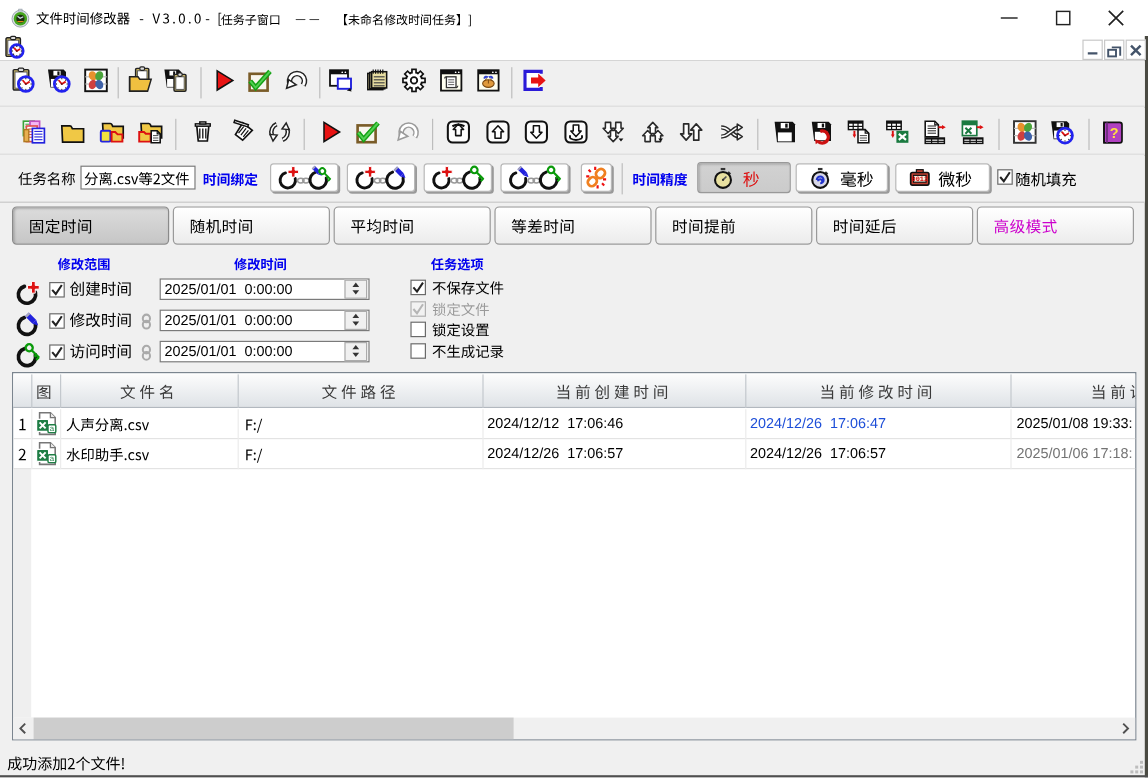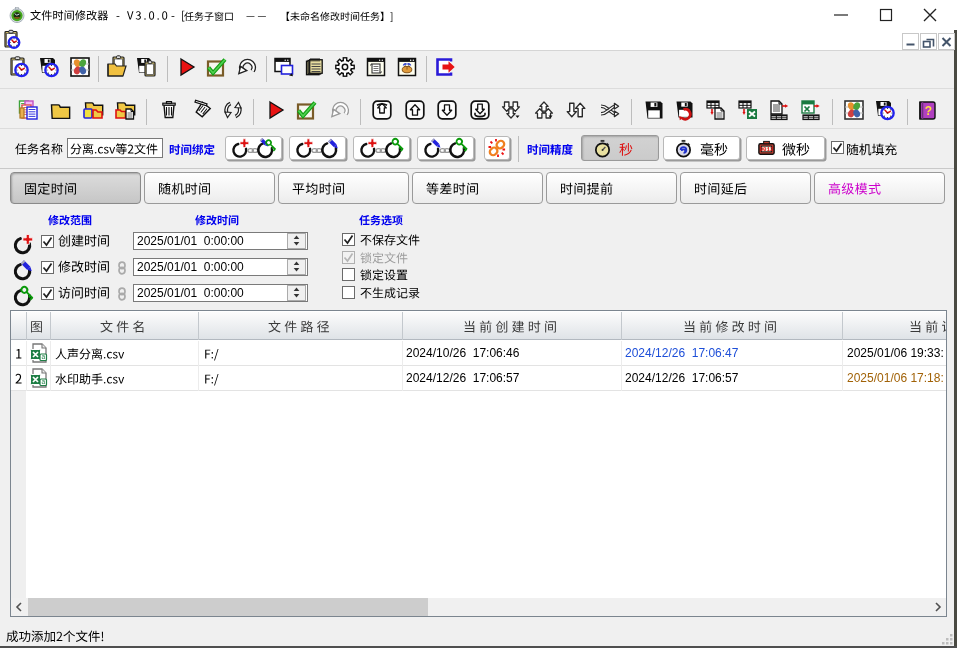--- a/index.html
+++ b/index.html
@@ -1073,23 +1073,23 @@
       <use href="#r76" x="5256"></use>
     </g>
   </svg>
 <svg class="ts" style="left:204px;top:344.56px" width="16" height="18">
     <g transform="translate(0,13.44) scale(0.01200,-0.01200)" fill="#000">
       <use href="#r46" x="0"></use>
       <use href="#r3a" x="552"></use>
       <use href="#r2f" x="830"></use>
     </g>
   </svg>
-<div class="ab ts" style="left:406px;top:346px;font-size:12px;color:#000">2024/10/26  17:06:46</div>
+<div class="ab ts" style="left:406px;top:346px;font-size:12px;color:#000">2024/12/12  17:06:46</div>
 <div class="ab ts" style="left:625px;top:346px;font-size:12px;color:#1d4ed8">2024/12/26  17:06:47</div>
-<div class="ab ts" style="left:847px;top:346px;font-size:12px;color:#000;width:99px;overflow:hidden;white-space:nowrap">2025/01/06  19:33:</div>
+<div class="ab ts" style="left:847px;top:346px;font-size:12px;color:#000;width:99px;overflow:hidden;white-space:nowrap">2025/01/08  19:33:</div>
 <div class="ab" style="left:11px;top:366px;width:935px;height:25px;border-bottom:1px solid #e3e3e3"></div>
 <div class="ab" style="left:26px;top:366px;width:1px;height:25px;background:#ececec"></div>
 <div class="ab" style="left:50px;top:366px;width:1px;height:25px;background:#ececec"></div>
 <div class="ab" style="left:198px;top:366px;width:1px;height:25px;background:#ececec"></div>
 <div class="ab" style="left:402px;top:366px;width:1px;height:25px;background:#ececec"></div>
 <div class="ab" style="left:621px;top:366px;width:1px;height:25px;background:#ececec"></div>
 <div class="ab" style="left:842px;top:366px;width:1px;height:25px;background:#ececec"></div>
 <svg class="ts" style="left:14.89px;top:369.44px" width="9" height="19">
     <g transform="translate(0,14.56) scale(0.01300,-0.01300)" fill="#000">
       <use href="#r32" x="0"></use>
@@ -1117,21 +1117,21 @@
   </svg>
 <svg class="ts" style="left:204px;top:369.56px" width="16" height="18">
     <g transform="translate(0,13.44) scale(0.01200,-0.01200)" fill="#000">
       <use href="#r46" x="0"></use>
       <use href="#r3a" x="552"></use>
       <use href="#r2f" x="830"></use>
     </g>
   </svg>
 <div class="ab ts" style="left:406px;top:371px;font-size:12px;color:#000">2024/12/26  17:06:57</div>
 <div class="ab ts" style="left:625px;top:371px;font-size:12px;color:#000">2024/12/26  17:06:57</div>
-<div class="ab ts" style="left:847px;top:371px;font-size:12px;color:#a16207;width:99px;overflow:hidden;white-space:nowrap">2025/01/06  17:18:</div>
+<div class="ab ts" style="left:847px;top:371px;font-size:12px;color:#737373;width:99px;overflow:hidden;white-space:nowrap">2025/01/06  17:18:</div>
 <div class="ab" style="left:11px;top:598px;width:935px;height:18px;background:#f0f0f0"></div>
 <div class="ab" style="left:11px;top:598px;width:17px;height:18px;background:#f0f0f0"></div>
 <svg class="ic" style="left:11px;top:598px" width="17" height="18">
     <path d="M10 5l-4 4 4 4" fill="none" stroke="#505050" stroke-width="1.6"></path>
   </svg>
 <svg class="ic" style="left:929px;top:598px" width="17" height="18">
     <path d="M7 5l4 4-4 4" fill="none" stroke="#505050" stroke-width="1.6"></path>
   </svg>
 <div class="ab" style="left:28px;top:598px;width:400px;height:18px;background:#cdcdcd"></div>
 <svg class="ts" style="left:6px;top:627px" width="100" height="18">

